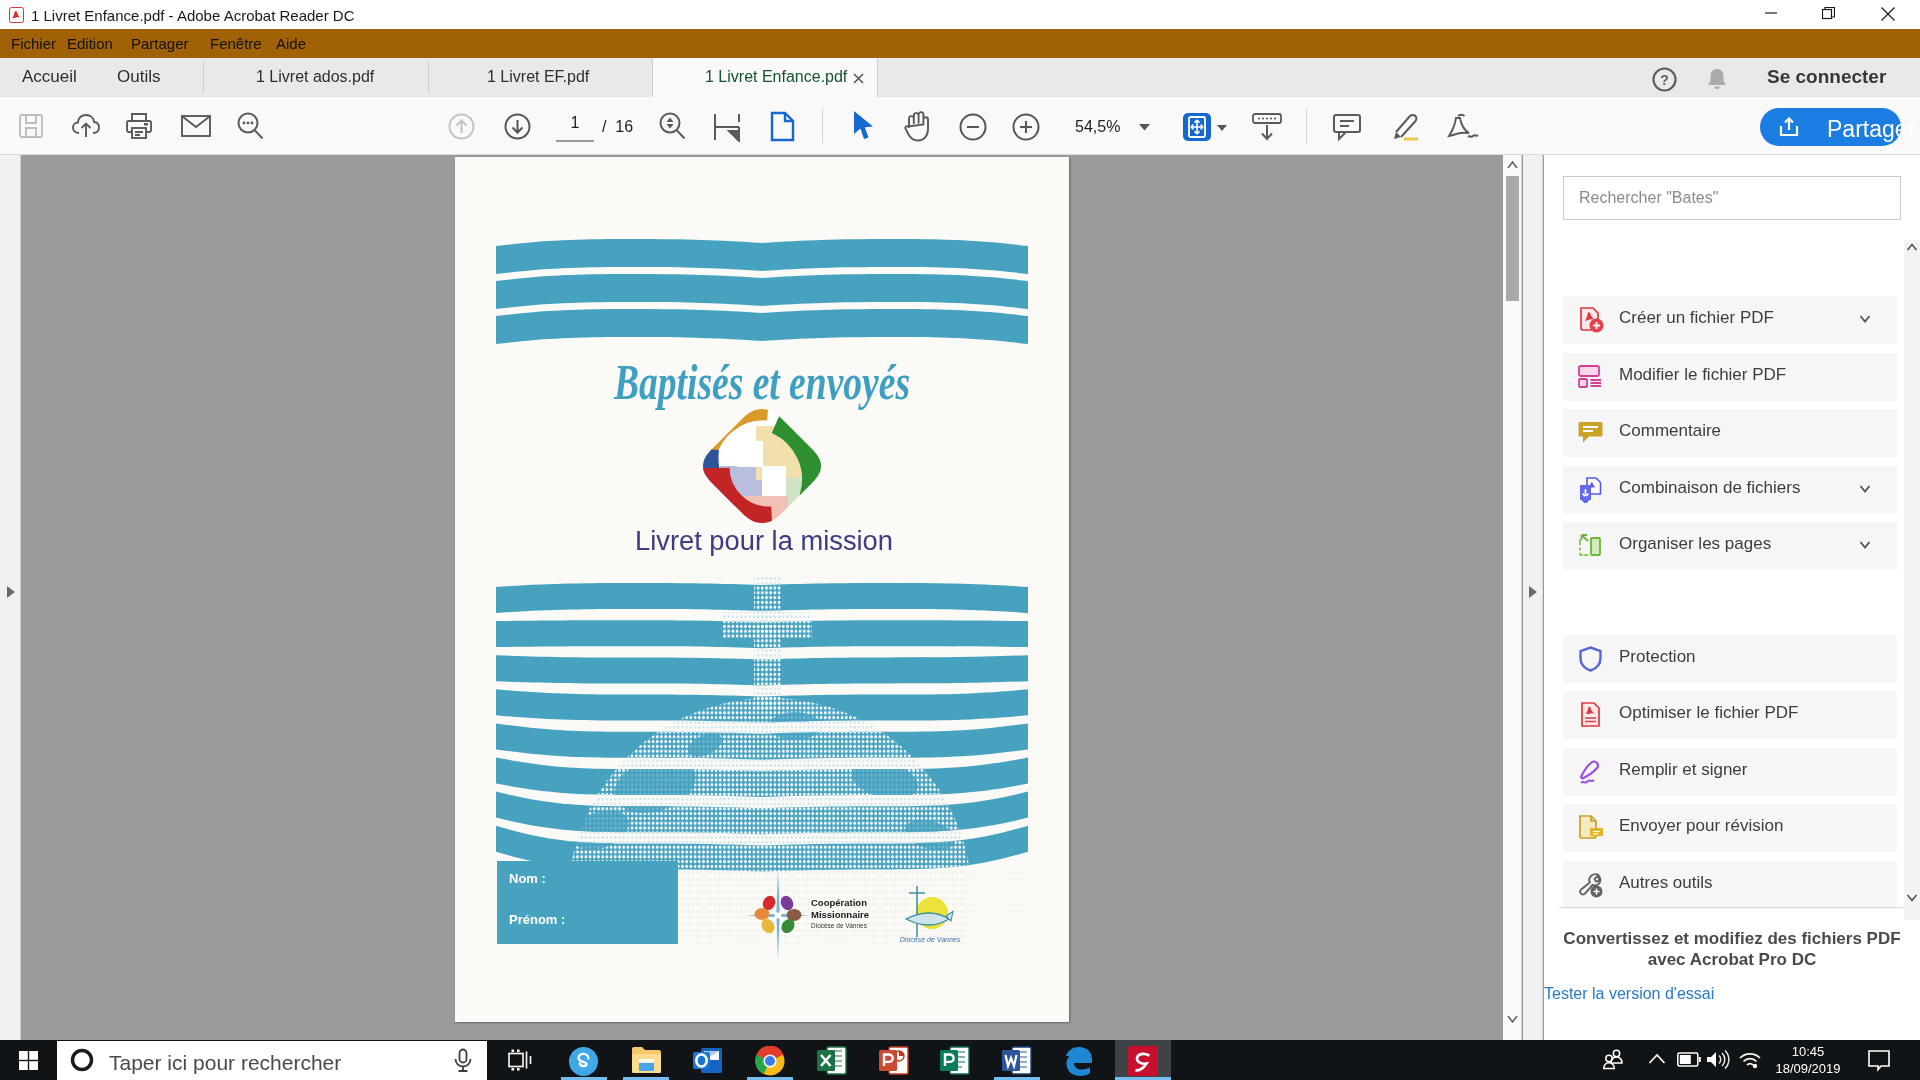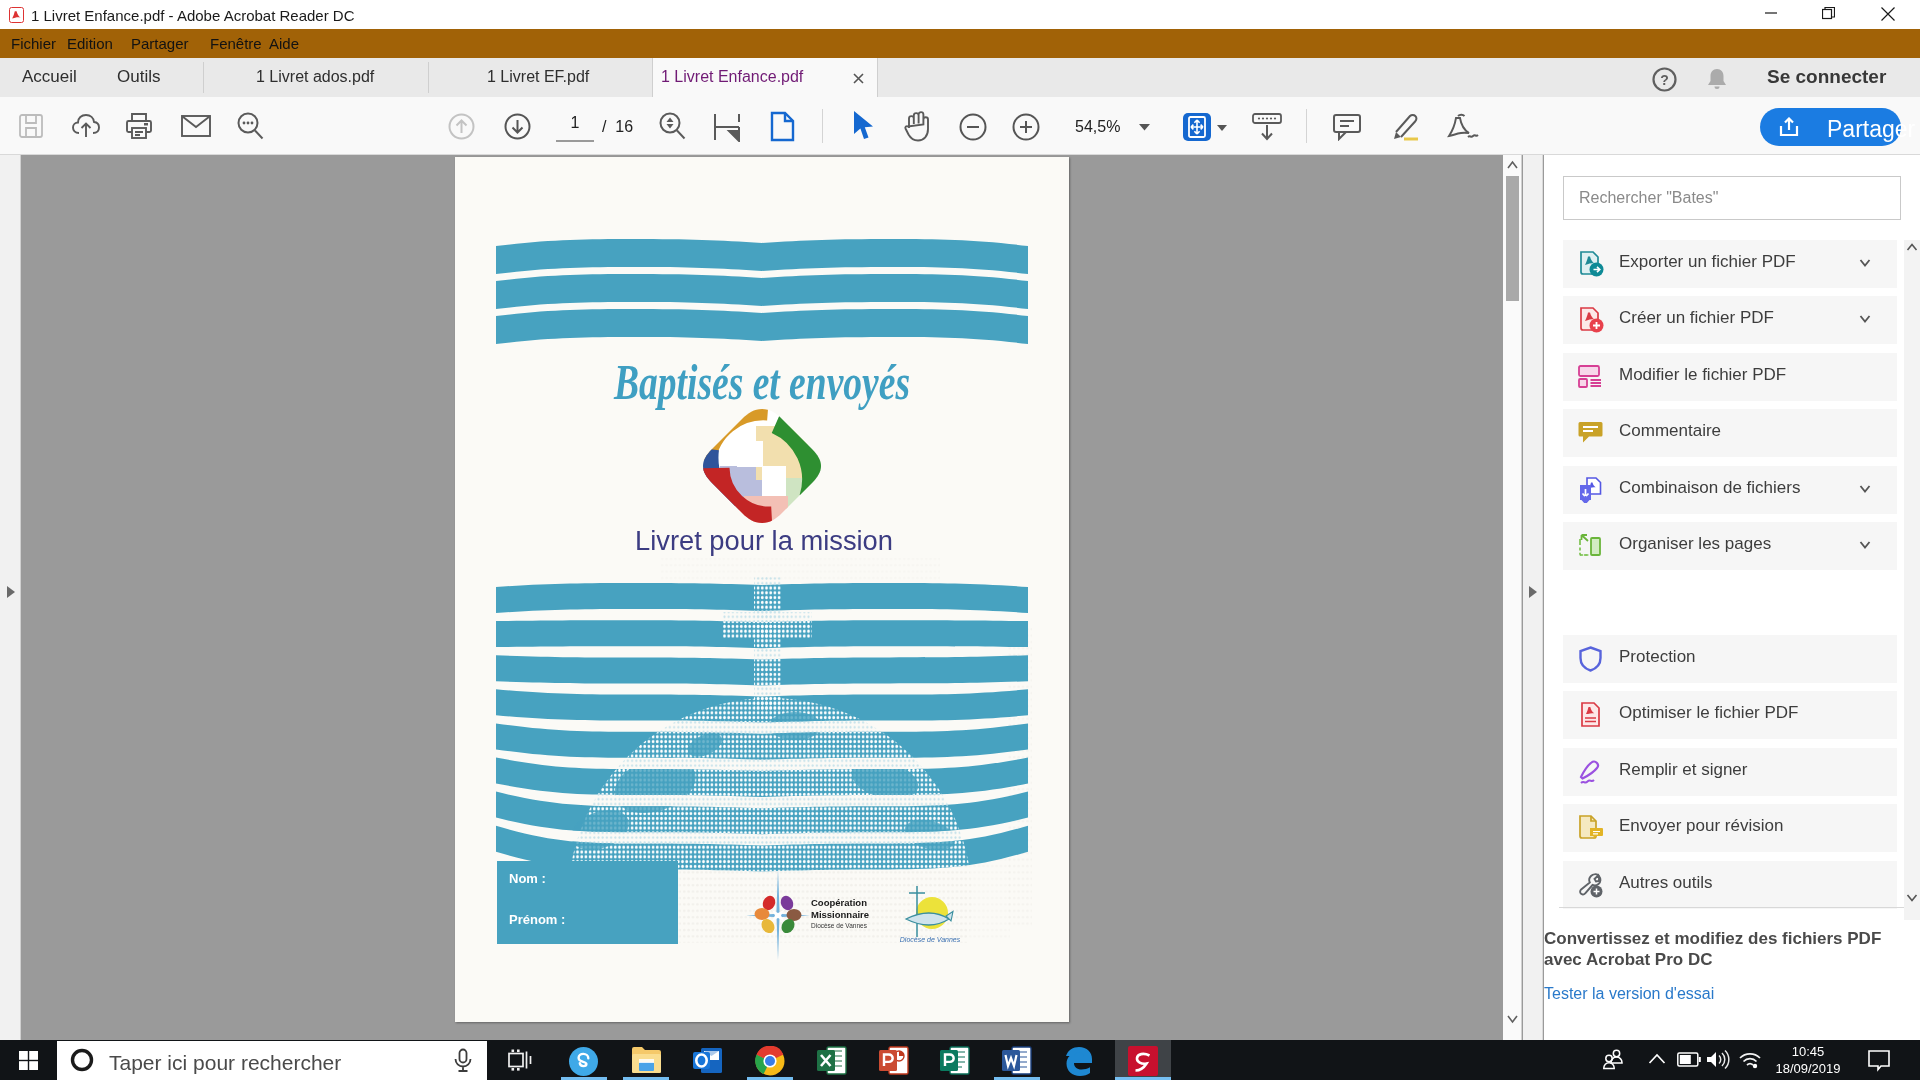--- a/index.html
+++ b/index.html
@@ -46,32 +46,32 @@
  <svg class="abs" style="left:1881px;top:7px" width="14" height="14" viewBox="0 0 14 14">
       <path d="M0.5 0.5 L13.5 13.5 M13.5 0.5 L0.5 13.5" stroke="#1a1a1a" stroke-width="1.2"></path>
     </svg>
 </div>
 
 <div id="menubar">
  <span style="left:11px">Fichier</span>
     <span style="left:67px">Edition</span>
     <span style="left:131px">Partager</span>
     <span style="left:210px">Fenêtre</span>
-    <span style="left:269px">Aide</span>
+    <span style="left:276px">Aide</span>
 </div>
 
 <div id="tabbar">
  <div id="activetab"></div>
  <span class="abs" style="left:22px;top:9px;font-size:17px">Accueil</span>
  <span class="abs" style="left:117px;top:9px;font-size:17px">Outils</span>
  <div class="tabsep" style="left:203px"></div>
  <span class="abs" style="left:256px;top:10px">1 Livret ados.pdf</span>
  <div class="tabsep" style="left:428px"></div>
  <span class="abs" style="left:487px;top:10px">1 Livret EF.pdf</span>
- <span class="abs" style="left:661px;top:10px;color:#701a75">1 Livret Enfance.pdf</span>
+ <span class="abs" style="left:705px;top:10px;color:#14532d">1 Livret Enfance.pdf</span>
  <svg class="abs" style="left:853px;top:15px" width="11" height="11" viewBox="0 0 11 11">
       <path d="M1 1 L10 10 M10 1 L1 10" stroke="#555" stroke-width="1.6"></path>
     </svg>
  <svg class="abs" style="left:1652px;top:9px" width="25" height="25" viewBox="0 0 25 25">
       <circle cx="12.5" cy="12.5" r="11" fill="none" stroke="#5f5f5f" stroke-width="2.2"></circle>
       <text x="12.5" y="17.5" font-size="14" font-weight="bold" text-anchor="middle" fill="#5f5f5f" font-family="Liberation Sans">?</text>
     </svg>
  <svg class="abs" style="left:1705px;top:9px" width="24" height="25" viewBox="0 0 24 25">
       <path d="M12 2 C8 2 5.5 5 5.5 9 L5.5 14 L3 18 L21 18 L18.5 14 L18.5 9 C18.5 5 16 2 12 2 Z" fill="#ababab"></path>
       <path d="M9.5 19.5 a2.5 2.5 0 0 0 5 0 Z" fill="#ababab"></path>
@@ -339,32 +339,20 @@
       <path d="M2 3 L6.5 9 L11 3" fill="none" stroke="#5f5f5f" stroke-width="1.6"></path>
     </svg>
  <div id="pstrip"></div>
  <svg class="abs" style="left:1528px;top:430px" width="10" height="14" viewBox="0 0 10 14">
       <path d="M1 1 L9 7 L1 13 Z" fill="#6a6a6a"></path>
     </svg>
 </div>
 
 <div class="abs" style="left:1544px;top:155px;width:376px;height:885px;background:#fff">
  <div id="searchbox">Rechercher "Bates"</div>
- <div class="prow" style="top:85px">
-      <svg class="ic" width="27" height="27" viewBox="0 0 27 27">
-        <path d="M4 2 H16 L21 7 V22 a2 2 0 0 1 -2 2 H6 a2 2 0 0 1 -2 -2 Z" fill="#dff0f2" stroke="#1f8a96" stroke-width="1.7"></path>
-        <path d="M8 15 C9.5 12 10.5 9 11 6.5 L13 6.5 C13.8 9.5 15.2 12 17.5 13.5 C15 13.2 12.5 13.3 10.5 14.2 Z" fill="#1f8a96"></path>
-        <circle cx="19.5" cy="19.5" r="7" fill="#0e8a96"></circle>
-        <path d="M16.5 19.5 H22 M20 16.8 L22.8 19.5 L20 22.2" stroke="#fff" stroke-width="1.6" fill="none"></path>
-      </svg>
-      <span class="lbl">Exporter un fichier PDF</span>
-      <svg class="chev" viewBox="0 0 12 12">
-        <path d="M1.5 3 L6 8.5 L10.5 3" fill="none" stroke="#555" stroke-width="1.8"></path>
-      </svg>
-    </div>
  <div class="prow" style="top:141px">
       <svg class="ic" width="27" height="27" viewBox="0 0 27 27">
         <path d="M4 2 H16 L21 7 V22 a2 2 0 0 1 -2 2 H6 a2 2 0 0 1 -2 -2 Z" fill="#fce8e8" stroke="#da3a44" stroke-width="1.7"></path>
         <path d="M8 15 C9.5 12 10.5 9 11 6.5 L13 6.5 C13.8 9.5 15.2 12 17.5 13.5 C15 13.2 12.5 13.3 10.5 14.2 Z" fill="#da3a44"></path>
         <circle cx="19.5" cy="19.5" r="7" fill="#e8414c"></circle>
         <path d="M16 19.5 H23 M19.5 16 V23" stroke="#fff" stroke-width="1.8" fill="none"></path>
       </svg>
       <span class="lbl">Créer un fichier PDF</span>
       <svg class="chev" viewBox="0 0 12 12">
         <path d="M1.5 3 L6 8.5 L10.5 3" fill="none" stroke="#555" stroke-width="1.8"></path>
@@ -444,21 +432,21 @@
     </div>
  <div class="prow" style="top:706px">
       <svg class="ic" width="27" height="27" viewBox="0 0 27 27">
         <path d="M22 5 C24 7.5 24 11 21.5 13 C19.8 14.5 17.5 14.8 15.5 14 L8 22.5 C7 23.7 5 23.8 3.9 22.7 C2.8 21.6 2.9 19.6 4.1 18.6 L12.8 11.5 C11.8 9.4 12.2 6.8 14 5 C16 3 19.2 2.8 21.4 4.3 L17.5 8 L19 10.5 L22 10 Z" fill="none" stroke="#5f6368" stroke-width="1.9"></path>
         <circle cx="19.5" cy="20.5" r="6" fill="#5f6368"></circle>
         <path d="M16.5 20.5 H22.5 M19.5 17.5 V23.5" stroke="#fff" stroke-width="1.5"></path>
       </svg>
       <span class="lbl">Autres outils</span>
     </div>
  <div class="abs" style="left:15px;top:752px;width:347px;border-top:1px solid #d8d8d8"></div>
- <div class="abs" style="left:0px;top:773px;width:376px;font-size:17px;font-weight:bold;color:#4a4a4a;line-height:21px">Convertissez et modifiez des fichiers PDF<br>avec Acrobat Pro DC</div>
+ <div class="abs" style="left:0px;top:773px;width:376px;text-align:center;font-size:17px;font-weight:bold;color:#4a4a4a;line-height:21px">Convertissez et modifiez des fichiers PDF<br>avec Acrobat Pro DC</div>
  <div class="abs" style="left:0px;top:830px;width:376px;text-align:left;font-size:16px;color:#2979ca">Tester la version d'essai</div>
  <div id="pscroll"></div>
  <svg class="abs" style="left:362px;top:87px" width="12" height="11" viewBox="0 0 12 11">
       <path d="M1.5 8 L6 2.5 L10.5 8" fill="none" stroke="#555" stroke-width="1.6"></path>
     </svg>
  <svg class="abs" style="left:362px;top:737px" width="12" height="11" viewBox="0 0 12 11">
       <path d="M1.5 3 L6 8.5 L10.5 3" fill="none" stroke="#555" stroke-width="1.6"></path>
     </svg>
 </div>
 

